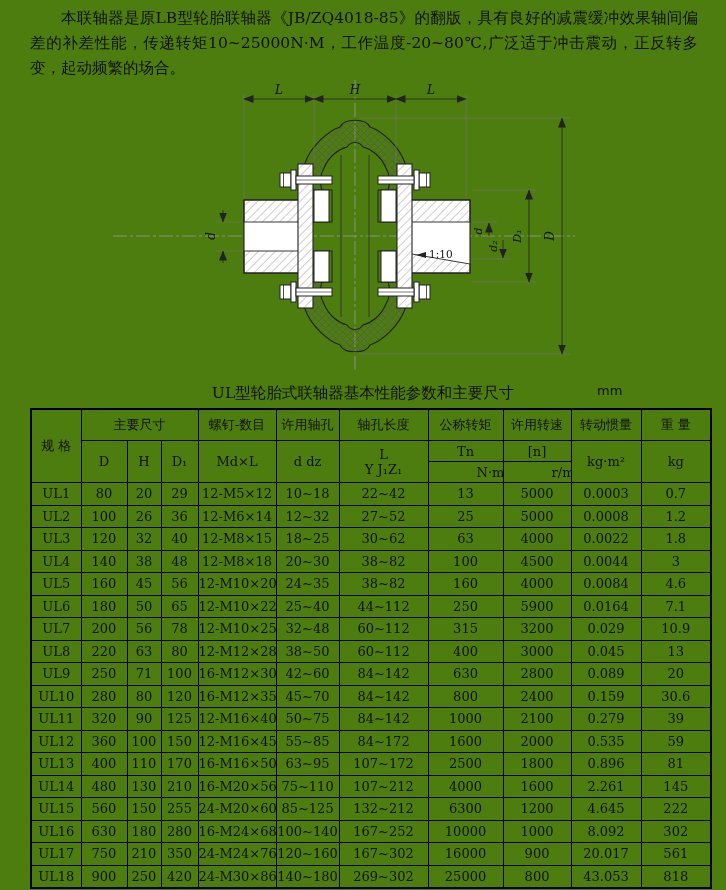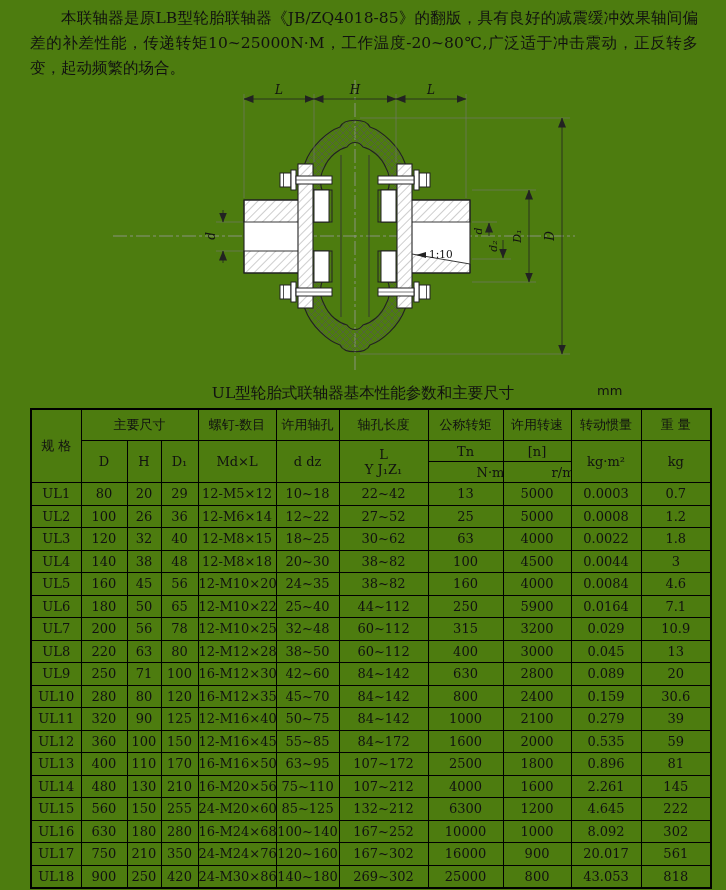--- a/index.html
+++ b/index.html
@@ -204,21 +204,21 @@
           <td>5000</td>
           <td>0.0003</td>
           <td>0.7</td>
         </tr>
         <tr>
           <td>UL2</td>
           <td>100</td>
           <td>26</td>
           <td>36</td>
           <td>12-M6×14</td>
-          <td>12~22</td>
+          <td>12~32</td>
           <td>27~52</td>
           <td>25</td>
           <td>5000</td>
           <td>0.0008</td>
           <td>1.2</td>
         </tr>
         <tr>
           <td>UL3</td>
           <td>120</td>
           <td>32</td>

